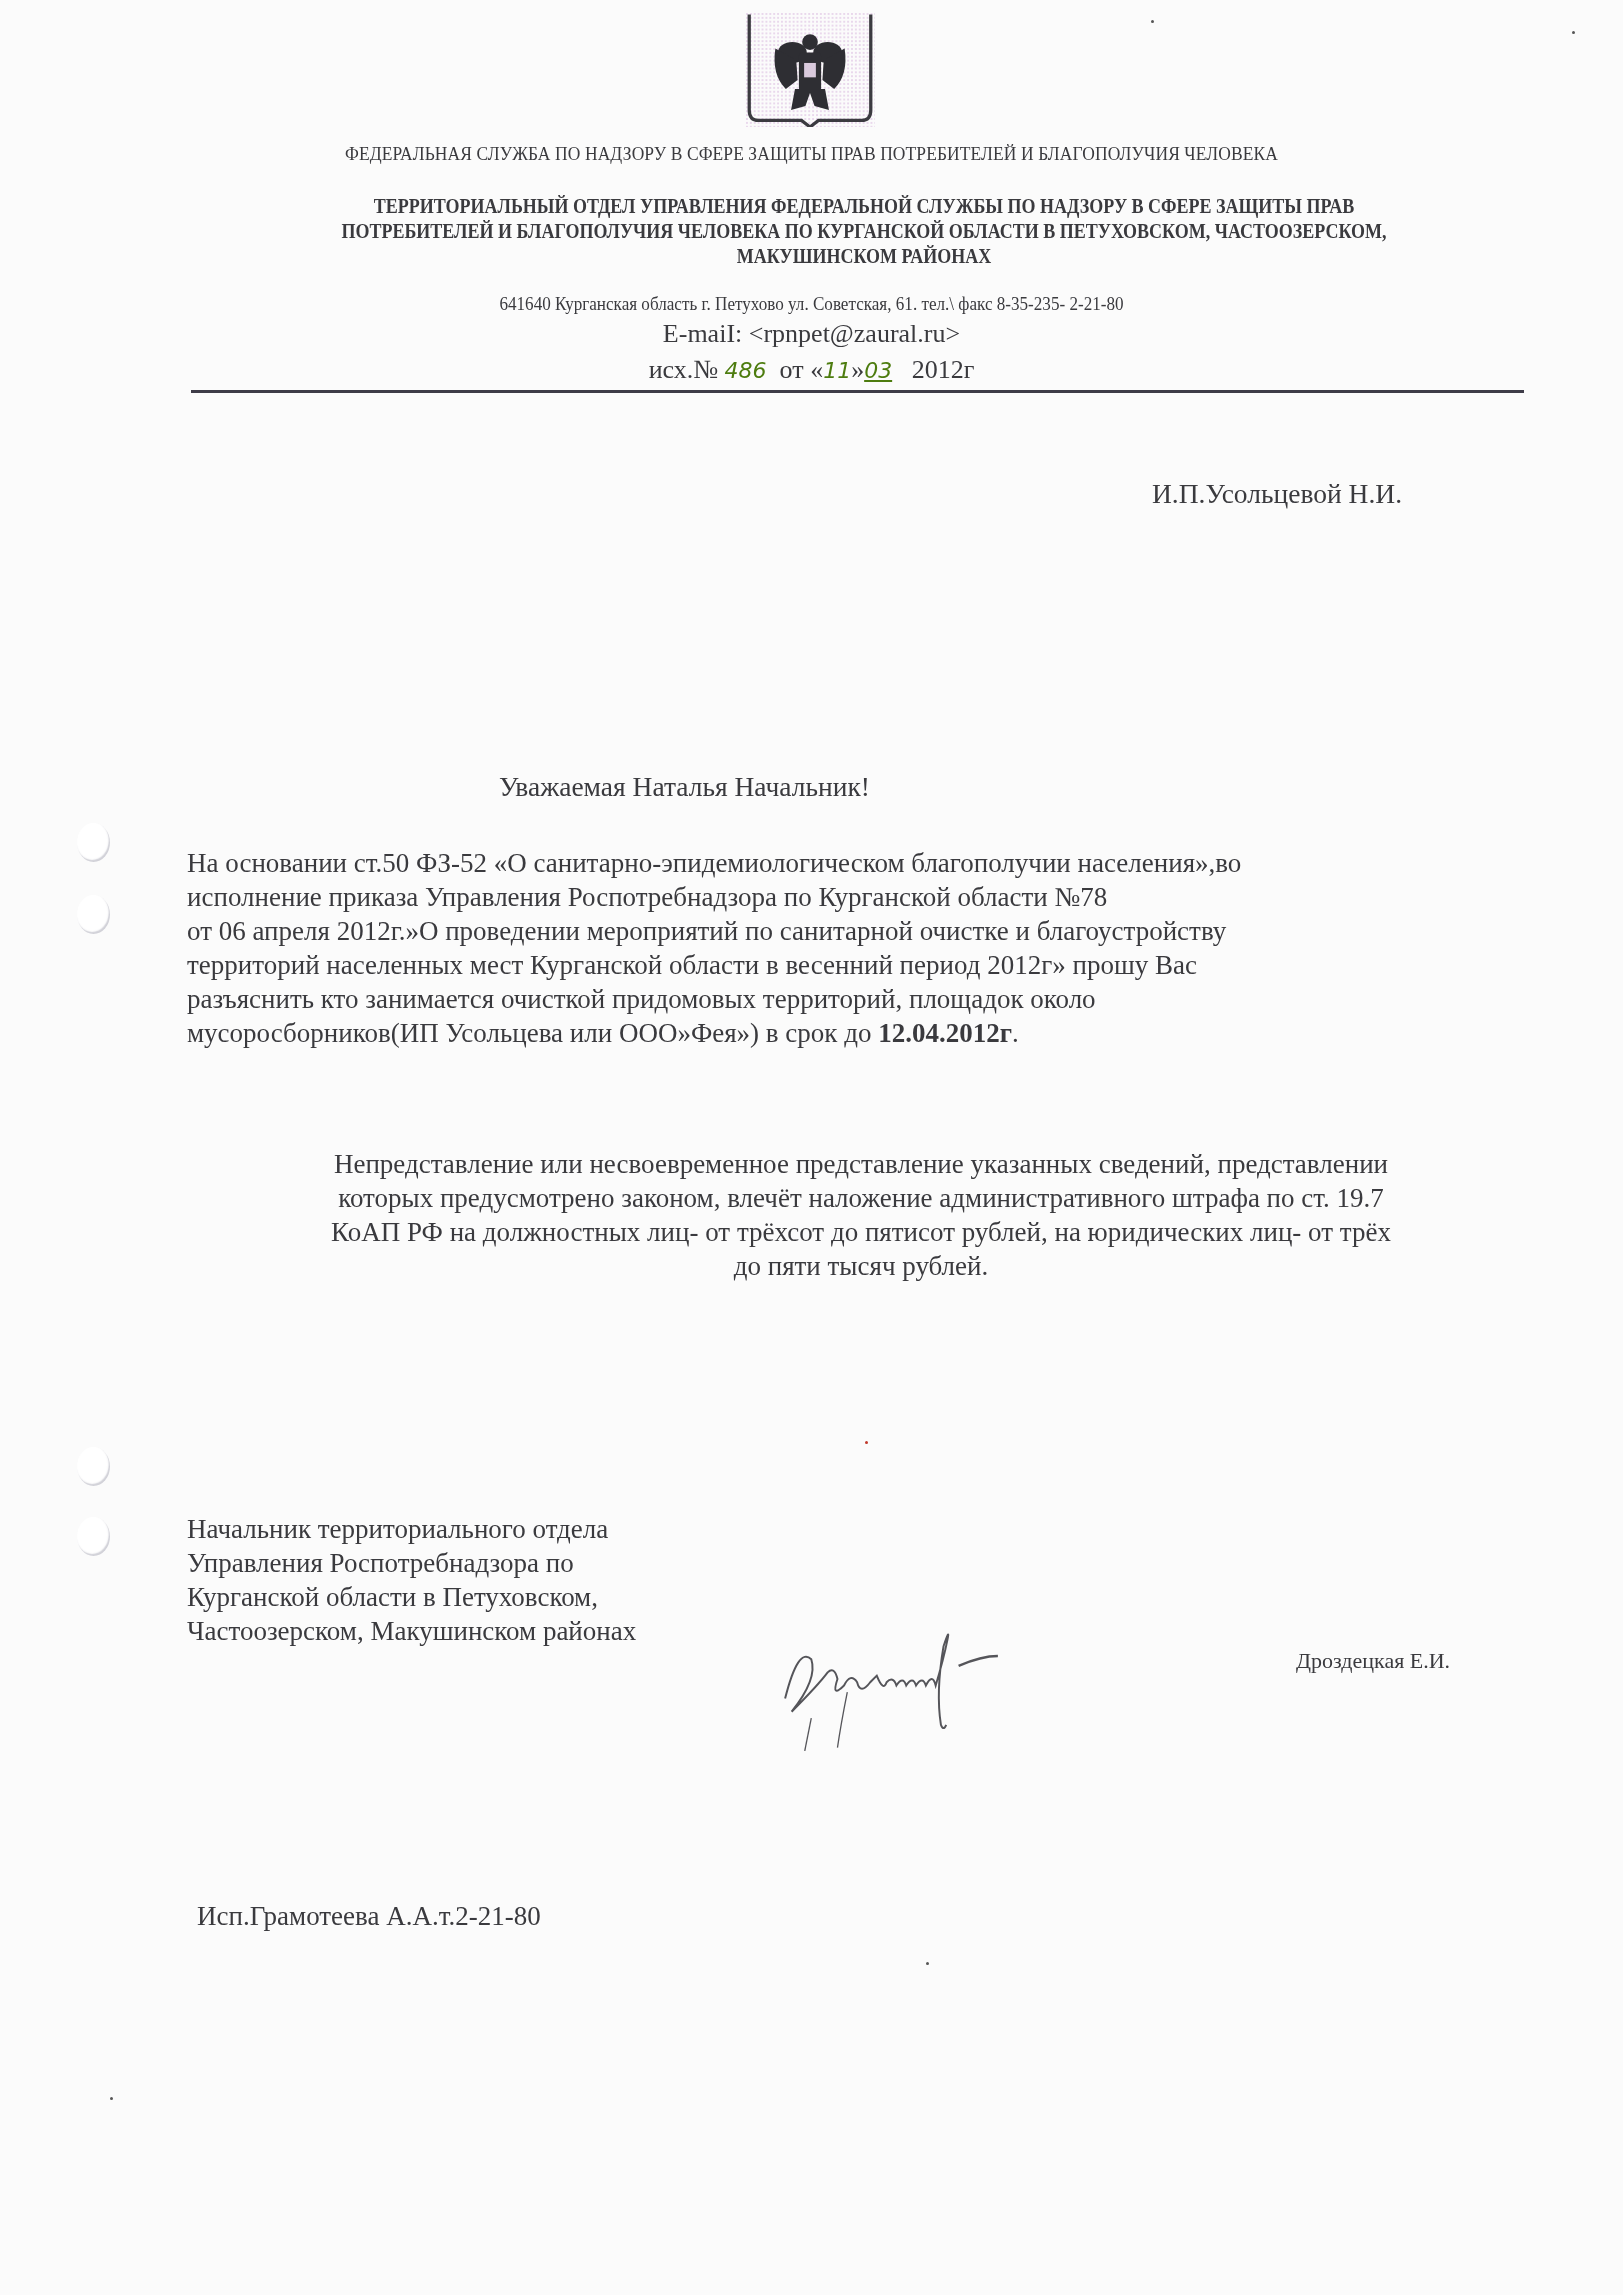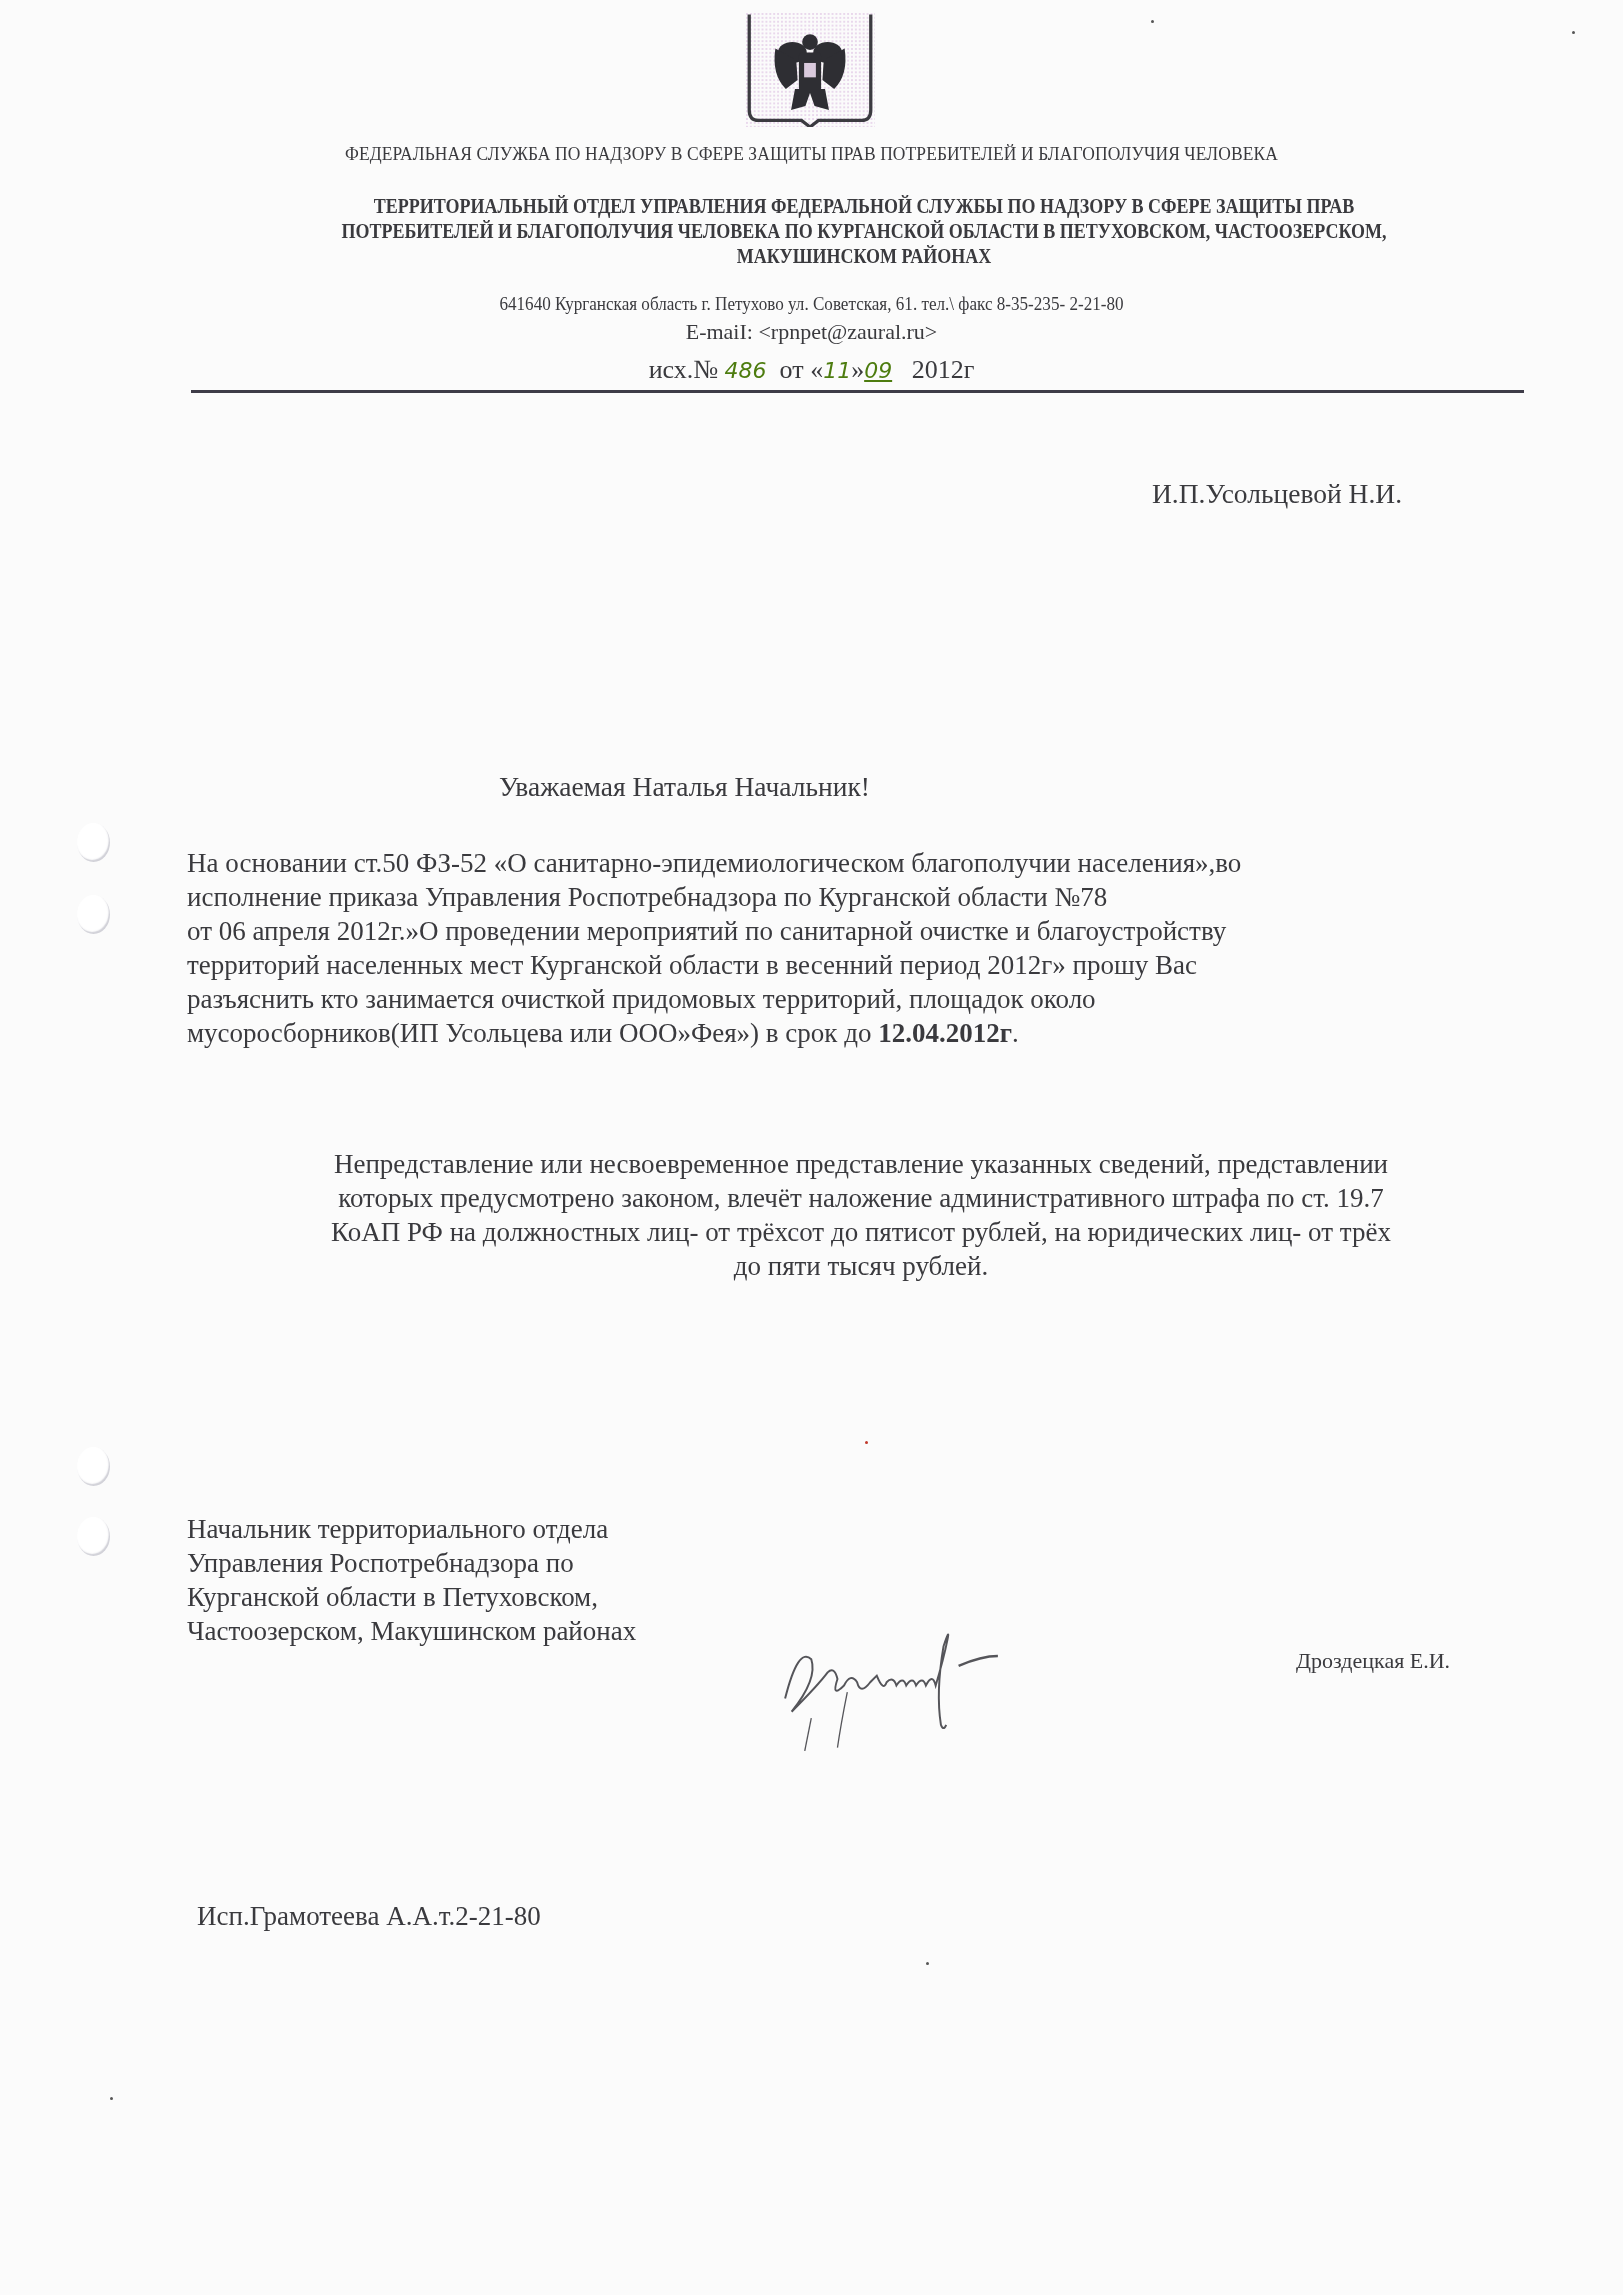--- a/index.html
+++ b/index.html
@@ -28,21 +28,21 @@
       left: 190px; width: 1348px; top: 194px; text-align: center;
       font-size: 20px; font-weight: bold; line-height: 25px;
       transform: scaleX(0.9);
     }
     .address {
       left: 0; width: 1623px; top: 293px; text-align: center;
       font-size: 19px; transform: scaleX(0.9);
     }
     .email {
       left: 0; width: 1623px; top: 319px; text-align: center;
-      font-size: 22px;
+      font-size: 26px;
     }
     .refline {
       left: 0; width: 1623px; top: 355px; text-align: center;
       font-size: 26px;
     }
     .handwritten {
       font-family: "DejaVu Sans", sans-serif;
       font-style: italic; color: #4d7c0f; font-size: 22px;
     }
     .underlined { text-decoration: underline; }
@@ -112,21 +112,21 @@
 
 <div class="abs address">641640 Курганская область  г. Петухово  ул. Советская, 61. тел.\ факс 8-35-235- 2-21-80</div>
 
 <div class="abs email">
   <span>E-maiI: </span><span>&lt;rpnpet@zaural.ru&gt;</span>
 </div>
 
 <div class="abs refline">
   <span>исх.№</span>
   <span class="handwritten">486</span>
-  &nbsp;<span>от «</span><span class="handwritten">11</span><span>»</span><span class="handwritten underlined">09</span>
+  &nbsp;<span>от «</span><span class="handwritten">11</span><span>»</span><span class="handwritten underlined">03</span>
   &nbsp;&nbsp;<span>2012г</span>
 </div>
 
 <div class="abs rule"></div>
 
 <div class="abs addressee">И.П.Усольцевой Н.И.</div>
 
 <div class="abs salutation">Уважаемая Наталья Начальник!</div>
 
 <div class="abs para para1"><span>На основании ст.50 ФЗ-52 «О санитарно-эпидемиологическом благополучии населения»,во

